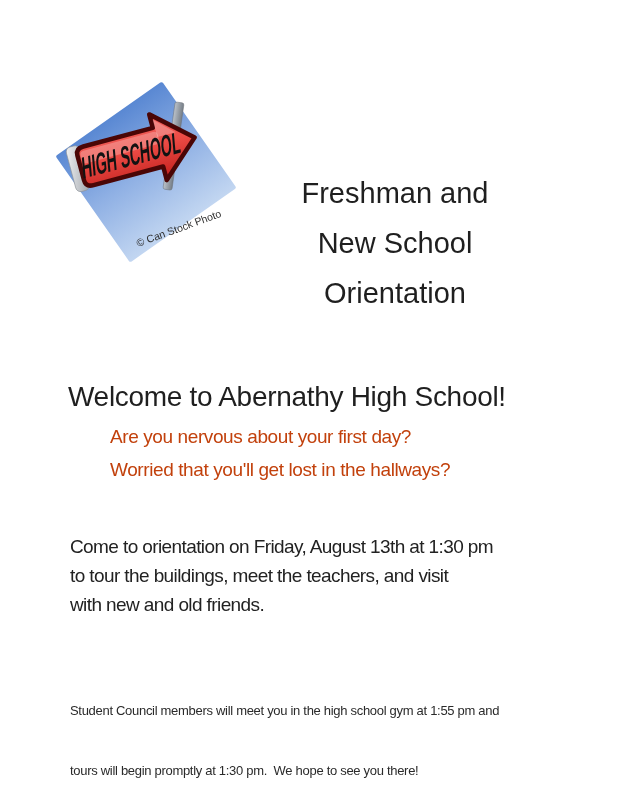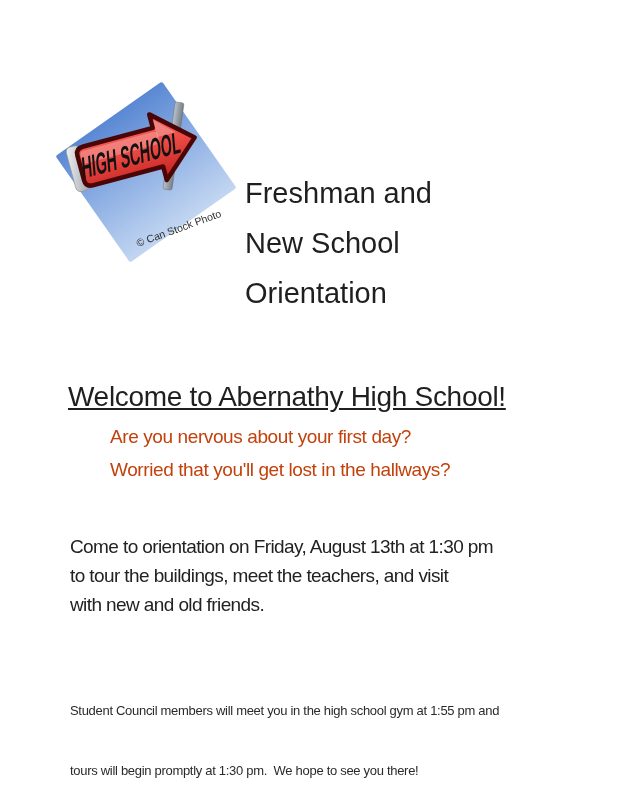--- a/index.html
+++ b/index.html
@@ -5,26 +5,26 @@
   html,body{margin:0;padding:0;}
   body{
     width:618px;height:800px;background:#ffffff;
     font-family:"Liberation Sans", sans-serif;
     color:#1c1c1c;overflow:hidden;position:relative;
   }
   .page{position:absolute;inset:0;width:618px;height:800px;background:#ffffff;}
   .clipart{position:absolute;left:52px;top:78px;width:190px;height:190px;}
   .title-block{
     position:absolute;left:245px;top:168px;width:300px;
-    text-align:left;font-size:29px;line-height:50px;
+    text-align:center;font-size:29px;line-height:50px;
     color:#1f1f1f;letter-spacing:0px;
   }
   .headline{
     position:absolute;left:68px;top:380px;width:520px;
-    font-size:28px;line-height:34px;color:#1f1f1f;letter-spacing:-0.3px;text-decoration:underline;
+    font-size:28px;line-height:34px;color:#1f1f1f;letter-spacing:-0.3px;
   }
   .questions{
     position:absolute;left:110px;top:420px;width:470px;
     font-size:19px;line-height:33px;color:#c2410c;letter-spacing:-0.4px;
   }
   .body-par{
     position:absolute;left:70px;top:532px;width:510px;
     font-size:19px;line-height:29px;color:#222;letter-spacing:-0.6px;
   }
   .footer-par{

